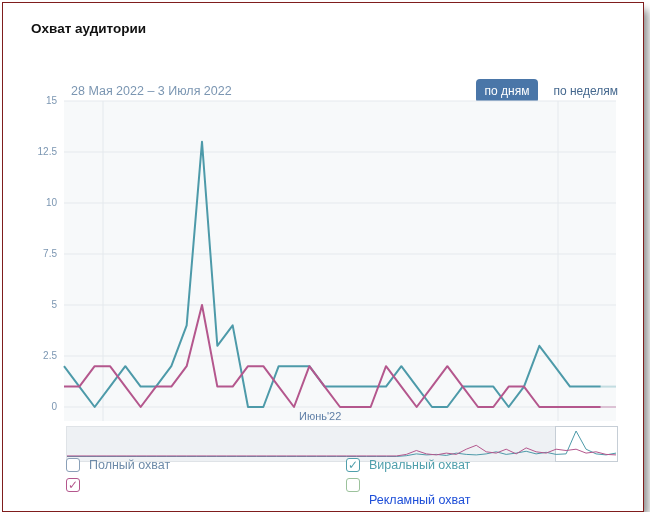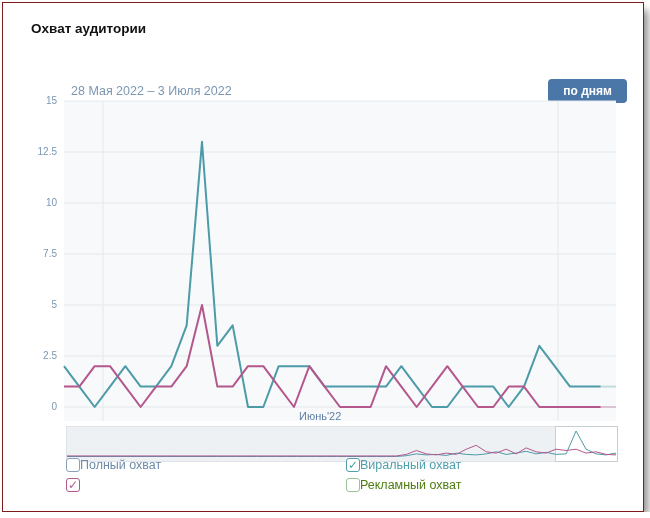--- a/index.html
+++ b/index.html
@@ -6,44 +6,45 @@
   .window{
     position:relative;width:640px;height:508px;margin:2px 0 0 2px;
     background:#fff;border:1px solid #7f1d1d;
     box-shadow:6px 6px 8px -2px rgba(0,0,0,.45);
     overflow:hidden;
   }
   .title{position:absolute;left:28px;top:18px;font-size:13.5px;font-weight:700;color:#111;}
   .desc{position:absolute;left:28px;top:48px;font-size:12.5px;color:#1c1c1c;}
   .daterange{position:absolute;left:68px;top:81px;font-size:12.5px;color:#7b96b2;}
   .tabs{position:absolute;right:16px;top:76px;display:flex;align-items:center;gap:6px;}
-  .tab{font-size:12px;font-weight:700;color:#45688e;padding:5px 15px;border-radius:4px;cursor:pointer;white-space:nowrap;text-align:center;}
+  .tab{font-size:12px;font-weight:400;color:#45688e;padding:5px 9px;border-radius:4px;cursor:pointer;white-space:nowrap;text-align:center;}
   .tab.active{background:#4a76a8;color:#fff;}
   .ylabels{position:absolute;left:0;top:0;width:54px;height:100%;}
   .ylabel{position:absolute;right:0;width:54px;text-align:right;font-size:10px;color:#7b96b2;}
   .chart-wrap{position:absolute;left:0;top:0;width:650px;height:518px;pointer-events:none;}
   .month-label{position:absolute;font-size:11px;color:#5f7fa7;text-align:center;}
   .navigator{position:absolute;left:63px;top:423px;width:549px;height:34px;background:#eef1f4;border:1px solid #dfe3e7;}
   .nav-sel{position:absolute;top:-1px;height:34px;background:#fff;border:1px solid #c6ced6;}
   .legend{position:absolute;left:0;top:455px;width:650px;font-size:12.5px;}
-  .lg-item{position:absolute;display:flex;cursor:pointer;}
+  .lg-item{position:absolute;display:flex;gap:9px;cursor:pointer;}
   .cb{width:14px;height:14px;border-radius:3px;background:#fff;display:flex;align-items:center;justify-content:center;
       font-size:12px;font-weight:700;line-height:1;box-sizing:border-box;}
   svg{position:absolute;overflow:visible;}
 </style>
 </head>
 <body>
 
 <div class="window">
   <div class="title">Охват аудитории</div>
 
   <div class="daterange">28 Мая 2022 – 3 Июля 2022</div>
 
   <div class="tabs">
     <div class="tab active">по дням</div>
+    <div class="tab">по неделям</div>
   </div>
 
   <div class="ylabels" id="ylabels">
       <div class="ylabel" style="top: 398px;">0</div>
       <div class="ylabel" style="top: 347px;">2.5</div>
       <div class="ylabel" style="top: 296px;">5</div>
       <div class="ylabel" style="top: 245px;">7.5</div>
       <div class="ylabel" style="top: 194px;">10</div>
       <div class="ylabel" style="top: 143px;">12.5</div>
       <div class="ylabel" style="top: 92px;">15</div>
@@ -85,16 +86,16 @@
     </div>
     <div class="lg-item" style="left:63px;top:20px">
       <span class="cb" id="cb1" style="border: 1.5px solid rgb(180, 87, 141); color: rgb(180, 87, 141);">✓</span>
     </div>
     <div class="lg-item" style="left:343px;top:0">
       <span class="cb" id="cb2" style="border: 1.5px solid rgb(79, 159, 172); color: rgb(79, 159, 172);">✓</span>
       <span id="lb2" style="color: rgb(79, 159, 172);">Виральный охват</span>
     </div>
     <div class="lg-item" style="left:343px;top:20px">
       <span class="cb" id="cb3" style="border: 1.5px solid rgb(156, 194, 156); color: rgb(156, 194, 156);"></span>
-      <span id="lb3" style="color: #4d7c0f;">Рекламный охват</span>
+      <span id="lb3" style="color: #1d4ed8; margin-top: 15px;">Рекламный охват</span>
     </div>
   </div>
 </div>
 
 </body></html>

